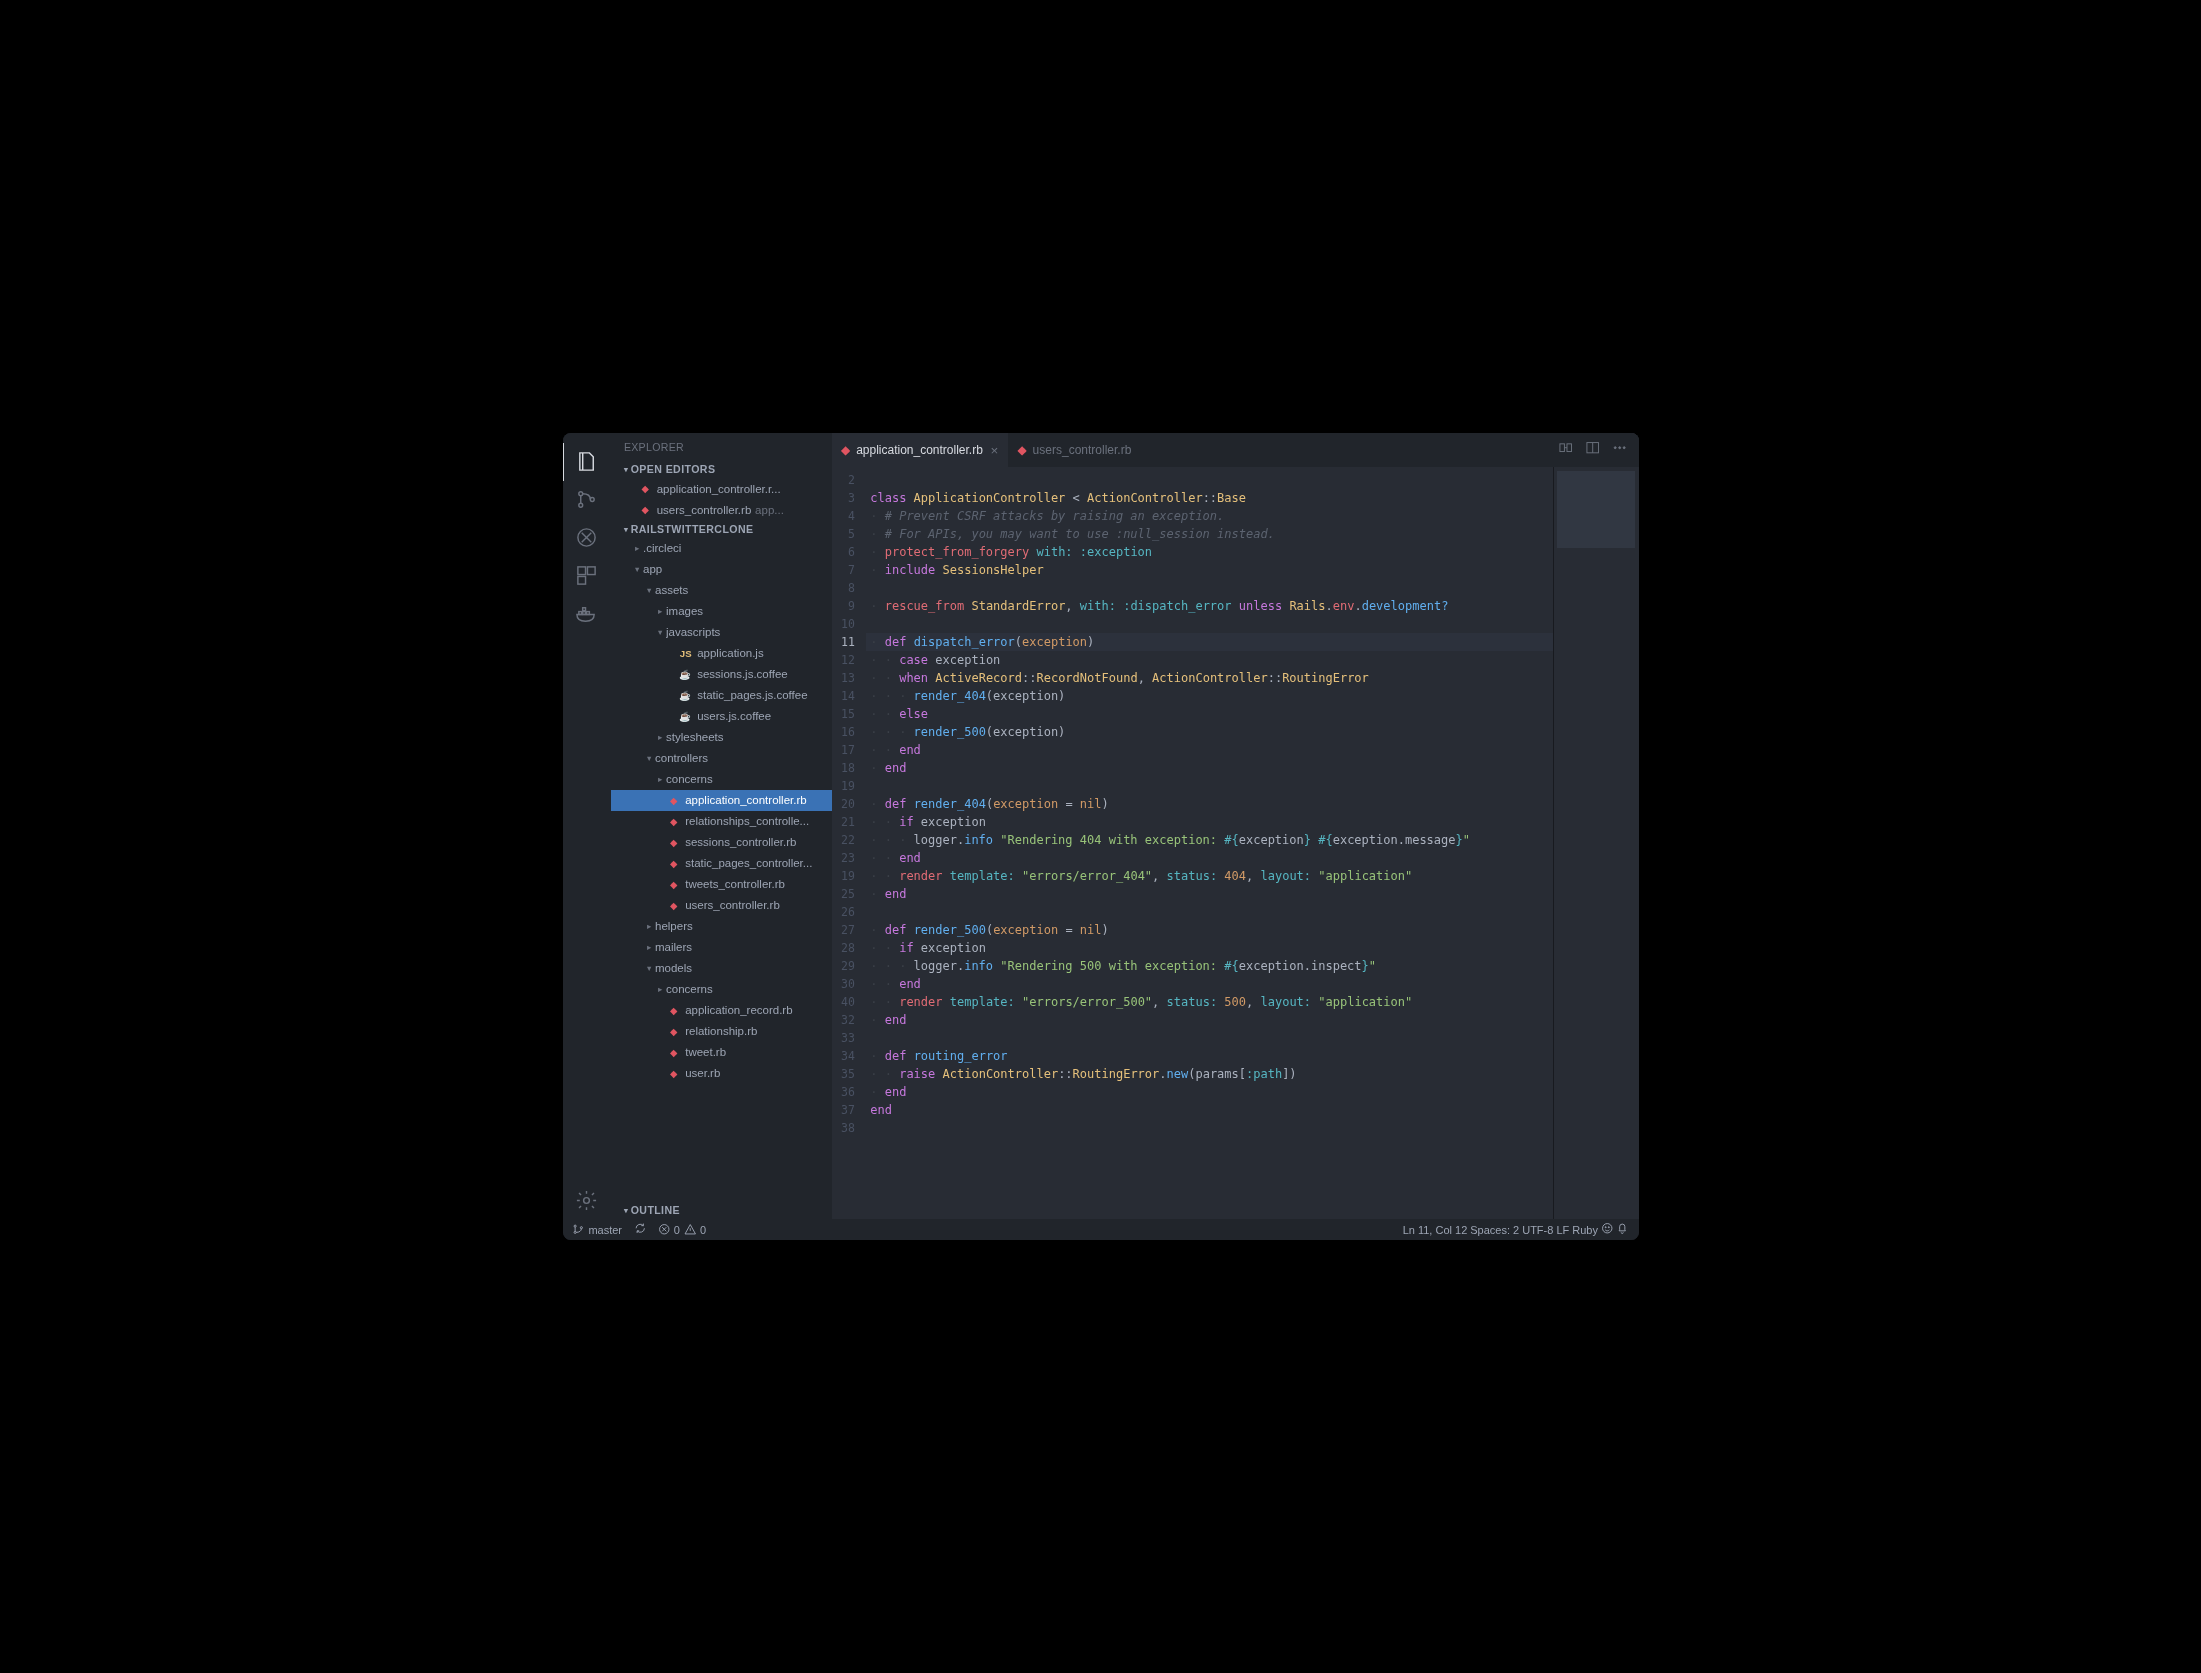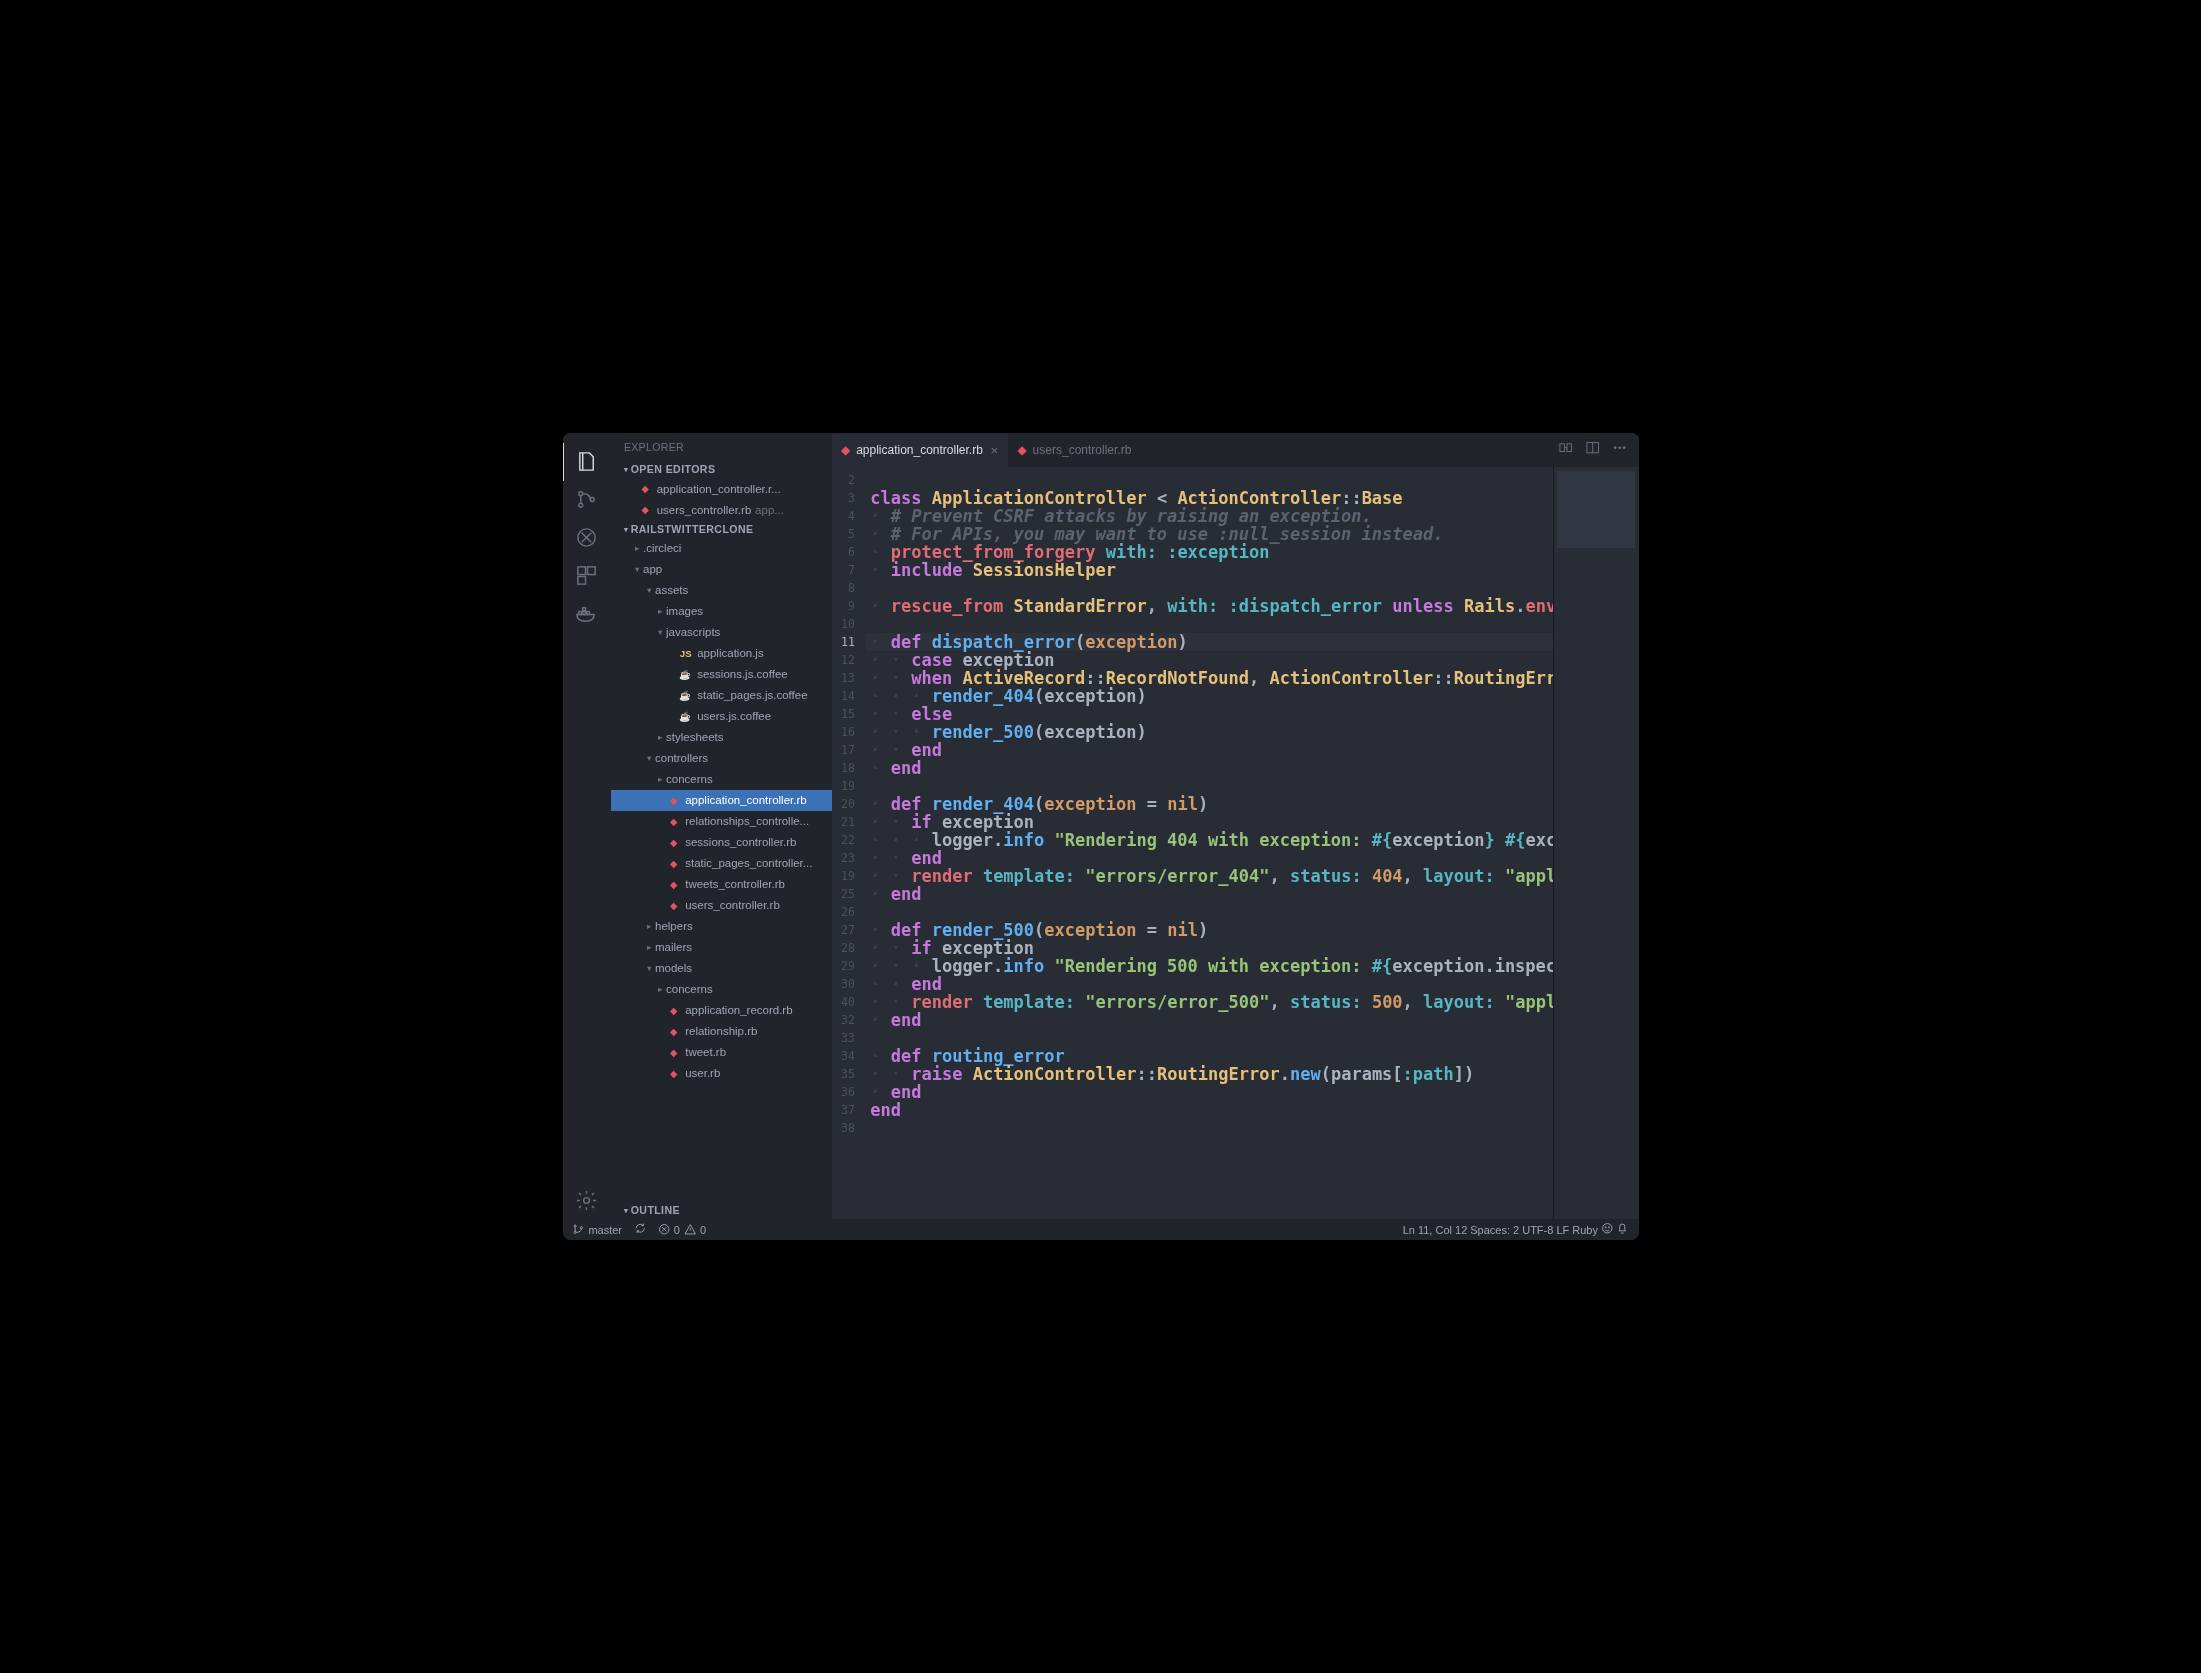--- a/index.html
+++ b/index.html
@@ -81,21 +81,21 @@
 .tab.active { background: #282c34; color: #d7dae0; }
 .tab .dot { color: #e05561; }
 .tab .close { color: #6b717d; font-size: 13.4px; margin-left: 1.9px; }
 .tabs .right { margin-left: auto; display: flex; align-items: center; gap: 11.5px; padding-right: 11.5px; color: #6b717d; }
 .tabs .right svg { width: 15.4px; height: 15.4px; stroke: #6b717d; fill: none; stroke-width: 1.5; cursor: pointer; }
 
 .editwrap { flex: 1; display: flex; overflow: hidden; position: relative; }
 .gutter { background: #282c34; color: #495162; font-family: "Menlo","Consolas",monospace; font-size: 11.5px; text-align: right; padding: 3.8px 11.5px 3.8px 9.6px; user-select: none; }
 .gutter div { height: 18px; line-height: 18px; }
 .gutter .cur { color: #abb2bf; }
-.code { flex: 1; font-family: "Menlo","Consolas",monospace; font-size: 17px; line-height: 18px; color: #abb2bf; padding: 3.8px 0; white-space: pre; overflow: hidden; font-weight: bold; }
+.code { flex: 1; font-family: "Menlo","Consolas",monospace; font-size: 12px; line-height: 18px; color: #abb2bf; padding: 3.8px 0; white-space: pre; overflow: hidden; }
 .code .ln { height: 18px; padding-left: 3.8px; }
 .code .ln.hl { background: #2c313c; }
 .kw{color:#c678dd;} .cls{color:#e5c07b;} .fn{color:#61afef;} .str{color:#98c379;} .sym{color:#56b6c2;} .cmt{color:#5c6370;font-style:italic;} .par{color:#d19a66;} .num{color:#d19a66;} .op{color:#abb2bf;} .id{color:#e06c75;}
 .ig{color:#3b4048;}
 
 .minimap { width: 86px; background: #282c34; border-left: 1px solid #181a1f; position: relative; }
 .minimap .mblk { position:absolute; left:3.8px; right:3.8px; background: linear-gradient(#3a4250 0 100%); opacity:.5; }
 
 .status {
   height: 21px;

